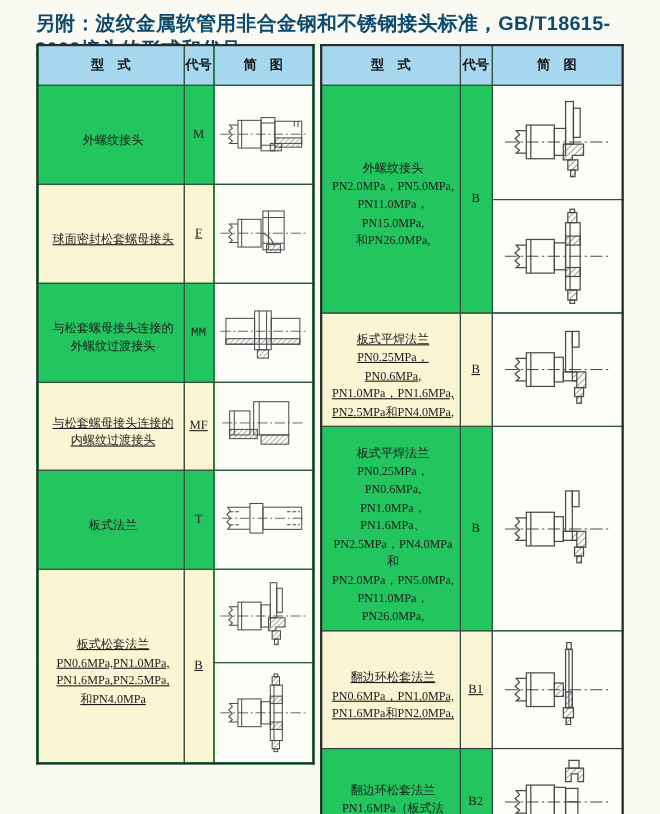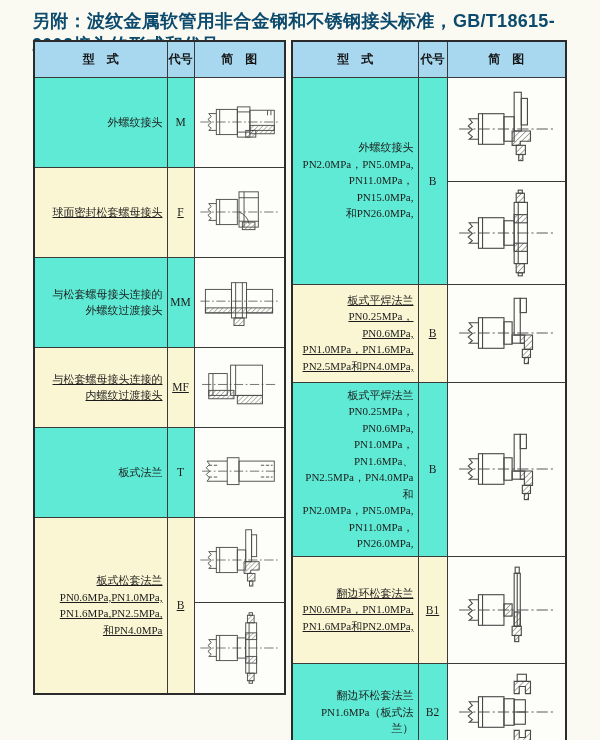--- a/index.html
+++ b/index.html
@@ -27,39 +27,39 @@
     color:#0c4a6e;
   }
   .tbl-wrap{position:absolute;top:40px;}
   #left-table-wrap{left:33px;width:253px;}
   #right-table-wrap{left:291px;width:276px;}
   table{
     border-collapse:collapse;
     table-layout:fixed;
     width:100%;
     border:2px solid #2b2b2b;
-    background:#5eead4;
+    background:#22c55e;
   }
   th,td{border:1px solid var(--border);overflow:hidden;}
   thead th{
     background:var(--header-bg);
     height:36px;
     font-family:"Liberation Sans", sans-serif;
     font-weight:bold;
     font-size:12px;
     color:#151515;
     text-align:center;
   }
   td.type{
     font-size:11px;
     line-height:1.5;
-    padding:4px 4px 4px 8px;
+    padding:16px 4px 4px 8px;
     white-space:pre-line;
     vertical-align:middle;
-    text-align:right;
+    text-align:center;
   }
   td.code{
     text-align:center;
     vertical-align:middle;
     font-size:11.5px;
   }
   td.diag{
     text-align:center;
     vertical-align:middle;
     background:#fdfdfa;
@@ -232,21 +232,21 @@
         </tr>
         <tr class="hl" style="height: 90px;">
           <td class="type" rowspan="1">球面密封松套螺母接头</td>
           <td class="code" rowspan="1">F</td>
           <td class="diag">
             <svg viewBox="0 0 100 84" class="diagram">
               <use href="#sym-nut"></use>
             </svg>
           </td>
         </tr>
-        <tr style="height: 90px;">
+        <tr style="height: 90px; font-family: Liberation Mono, monospace;">
           <td class="type" rowspan="1">与松套螺母接头连接的外螺纹过渡接头</td>
           <td class="code" rowspan="1">MM</td>
           <td class="diag">
             <svg viewBox="0 0 100 84" class="diagram">
               <use href="#sym-nipple"></use>
             </svg>
           </td>
         </tr>
         <tr class="hl" style="height: 80px;">
           <td class="type" rowspan="1">与松套螺母接头连接的内螺纹过渡接头</td>

